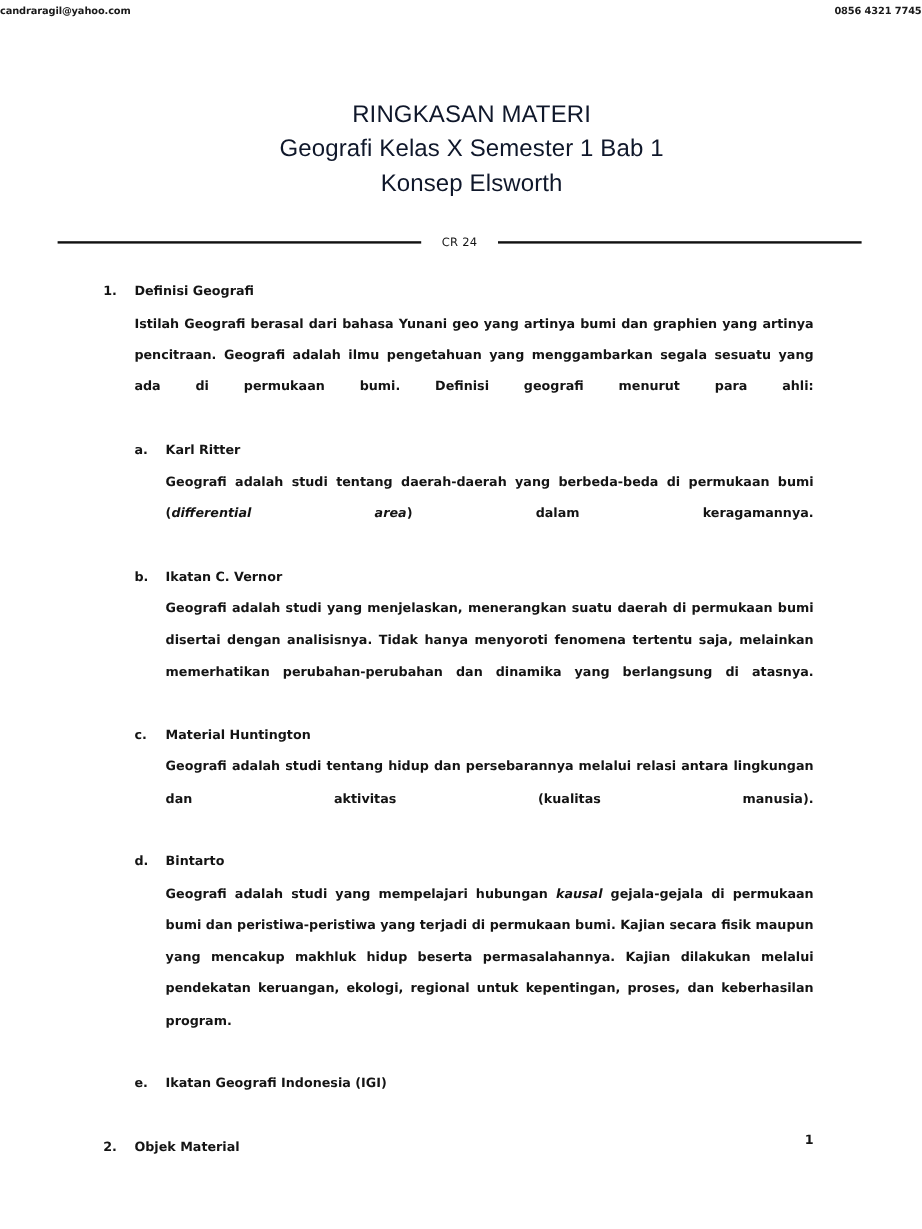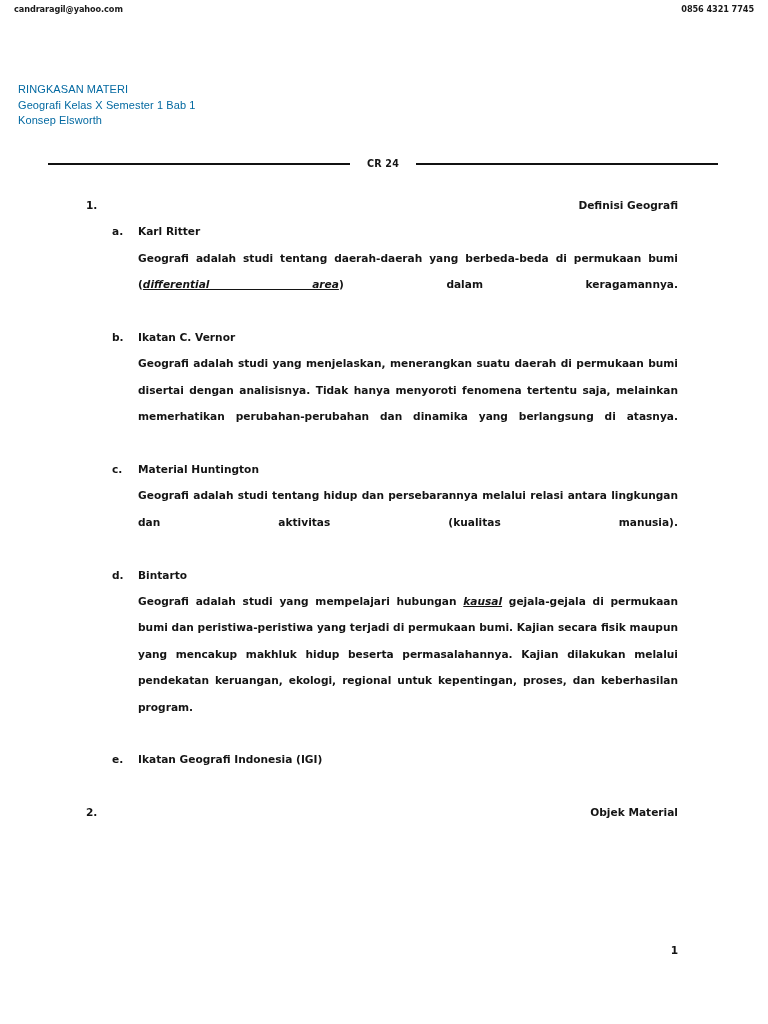--- a/index.html
+++ b/index.html
@@ -19,42 +19,43 @@
   
   .page-header {
     position: absolute;
     top: 4px;
     left: 0;
     width: 768px;
     height: 18px;
     display: flex;
     justify-content: space-between;
     align-items: flex-start;
-    padding: 0 14px;
+    padding: 0 0;
     box-sizing: border-box;
     font-size: 8.2px;
     font-weight: 700;
     letter-spacing: -0.1px;
     color: #1a1a1a;
   }
 
   
   .doc {
     position: absolute;
     top: 82px;
     left: 0;
     width: 768px;
   }
 
   
   .title-block {
+    text-align: center;
     font-family: "Liberation Sans", sans-serif;
-    font-size: 11px;
+    font-size: 20px;
     line-height: 1.42;
-    color: #0369a1;
+    color: #0f172a;
     letter-spacing: 0.1px;
     padding-left: 18px;
   }
   .title-line { display: block; }
 
   
   .divider-row {
     position: relative;
     margin-top: 24px;
     height: 22px;
@@ -65,21 +66,21 @@
   .rule {
     flex: 1 1 auto;
     height: 2.4px;
     background: #111111;
   }
   .rule-right { margin-right: 2px; }
   .divider-label {
     flex: 0 0 auto;
     padding: 0 17px;
     font-size: 9.6px;
-    font-weight: 700;
+    font-weight: 400;
     letter-spacing: 0.2px;
     color: #141414;
     white-space: nowrap;
   }
 
   
   .content {
     margin-top: 17px;
     padding: 0 90px 0 86px;
     font-size: 10.6px;
@@ -96,21 +97,20 @@
     display: flex;
     align-items: flex-start;
   }
   .num-marker {
     flex: 0 0 26px;
     font-weight: 700;
   }
   .num-heading {
     flex: 1 1 auto;
     font-weight: 700;
-    text-align: right;
   }
 
   
   .num-para {
     margin-left: 26px;
     text-align: justify;
     text-justify: inter-word;
     font-weight: 700;
   }
 
@@ -131,21 +131,20 @@
   }
   .sub-para {
     margin-left: 26px;
     text-align: justify;
     text-justify: inter-word;
     font-weight: 700;
   }
   em.ital {
     font-style: italic;
     font-weight: 700;
-    text-decoration: underline;
   }
 
   
   .justify-block::after {
     content: "";
     display: inline-block;
     width: 100%;
   }
 
   
@@ -184,20 +183,21 @@
     <span class="rule rule-right"></span>
   </div>
 
   <div class="content">
 
     <div class="section">
       <div class="num-row">
         <span class="num-marker">1.</span>
         <span class="num-heading">Definisi Geografi</span>
       </div>
+      <div class="num-para justify-block">Istilah Geografi berasal dari bahasa Yunani geo yang artinya bumi dan graphien yang artinya pencitraan. Geografi adalah ilmu pengetahuan yang menggambarkan segala sesuatu yang ada di permukaan bumi. Definisi geografi menurut para ahli:</div>
 
       <div class="sub-list">
 
         <div class="sub-item">
           <div class="sub-row">
             <span class="sub-marker">a.</span>
             <span class="sub-heading">Karl Ritter</span>
           </div>
           <div class="sub-para justify-block"><span>Geografi adalah studi tentang daerah-daerah yang berbeda-beda di permukaan bumi (</span><em class="ital">differential area</em><span>) dalam keragamannya.</span></div>
         </div>

